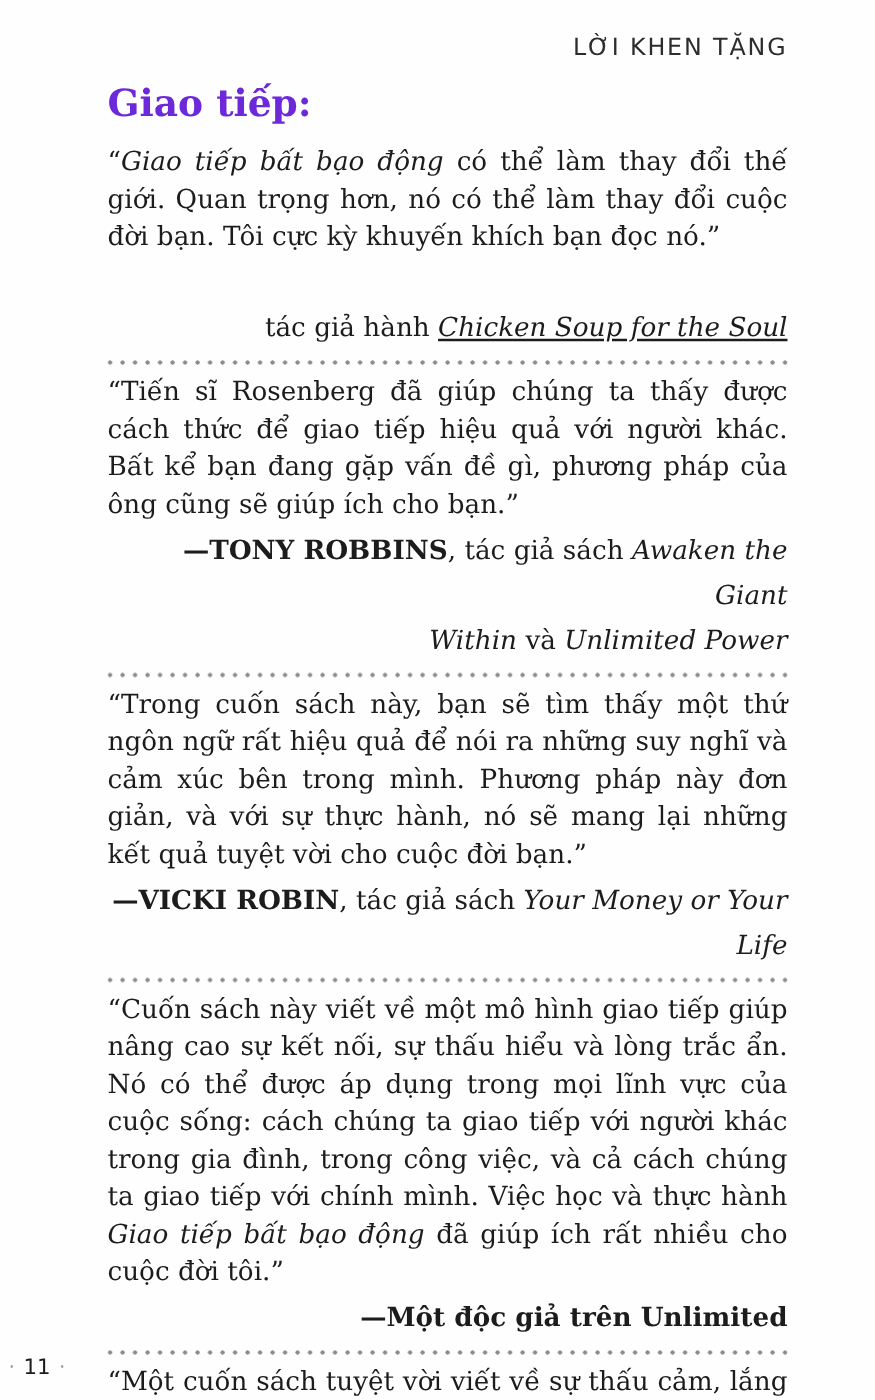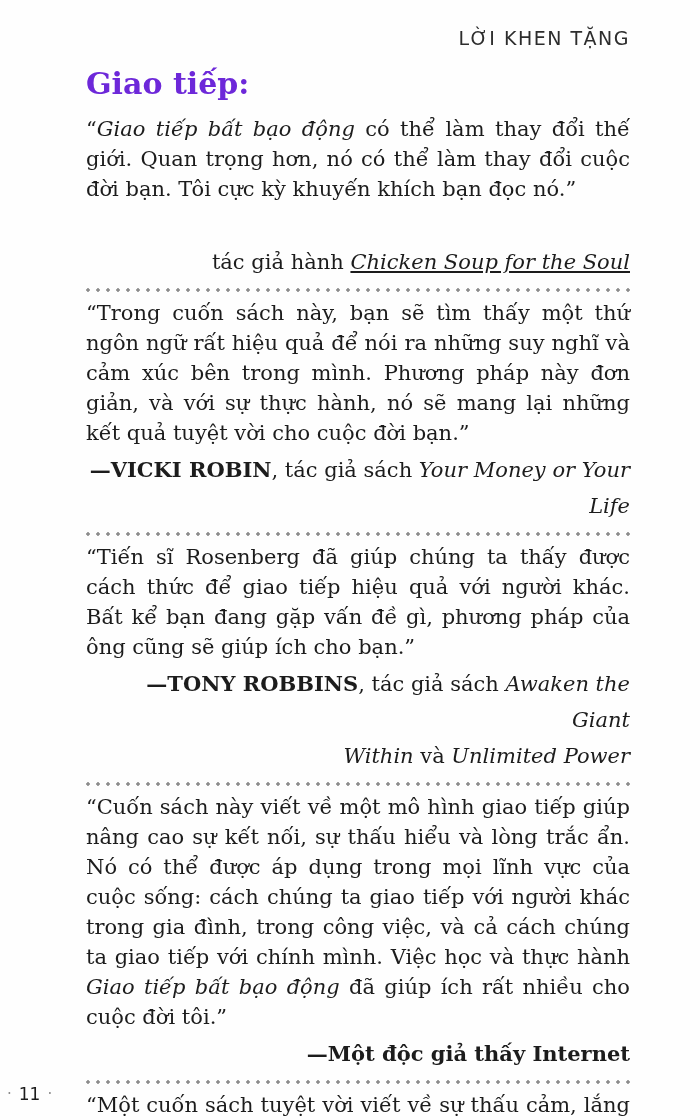--- a/index.html
+++ b/index.html
@@ -73,32 +73,32 @@
 
   <h1 class="section-heading">Giao tiếp:</h1>
 
   <main>
       <section>
         <p class="quote"><span>“</span><span style="font-style: italic;">Giao tiếp bất bạo động</span><span> có thể làm thay đổi thế giới. Quan trọng hơn, nó có thể làm thay đổi cuộc đời bạn. Tôi cực kỳ khuyến khích bạn đọc nó.”</span></p>
         <p class="attribution"><br><span>tác giả hành </span><span style="font-style: italic; text-decoration: underline;">Chicken Soup for the Soul</span></p>
         <div class="divider"></div>
       </section>
       <section>
+        <p class="quote"><span>“Tiến sĩ Rosenberg đã giúp chúng ta thấy được cách thức để giao tiếp hiệu quả với người khác. Bất kể bạn đang gặp vấn đề gì, phương pháp của ông cũng sẽ giúp ích cho bạn.”</span></p>
+        <p class="attribution"><span style="font-weight: bold;">—TONY ROBBINS</span><span>, tác giả sách </span><span style="font-style: italic;">Awaken the Giant</span><br><span style="font-style: italic;">Within</span><span> và </span><span style="font-style: italic;">Unlimited Power</span></p>
+        <div class="divider"></div>
+      </section>
+      <section>
         <p class="quote"><span>“Trong cuốn sách này, bạn sẽ tìm thấy một thứ ngôn ngữ rất hiệu quả để nói ra những suy nghĩ và cảm xúc bên trong mình. Phương pháp này đơn giản, và với sự thực hành, nó sẽ mang lại những kết quả tuyệt vời cho cuộc đời bạn.”</span></p>
         <p class="attribution"><span style="font-weight: bold;">—VICKI ROBIN</span><span>, tác giả sách </span><span style="font-style: italic;">Your Money or Your Life</span></p>
         <div class="divider"></div>
       </section>
       <section>
-        <p class="quote"><span>“Tiến sĩ Rosenberg đã giúp chúng ta thấy được cách thức để giao tiếp hiệu quả với người khác. Bất kể bạn đang gặp vấn đề gì, phương pháp của ông cũng sẽ giúp ích cho bạn.”</span></p>
-        <p class="attribution"><span style="font-weight: bold;">—TONY ROBBINS</span><span>, tác giả sách </span><span style="font-style: italic;">Awaken the Giant</span><br><span style="font-style: italic;">Within</span><span> và </span><span style="font-style: italic;">Unlimited Power</span></p>
-        <div class="divider"></div>
-      </section>
-      <section>
         <p class="quote"><span>“Cuốn sách này viết về một mô hình giao tiếp giúp nâng cao sự kết nối, sự thấu hiểu và lòng trắc ẩn. Nó có thể được áp dụng trong mọi lĩnh vực của cuộc sống: cách chúng ta giao tiếp với người khác trong gia đình, trong công việc, và cả cách chúng ta giao tiếp với chính mình. Việc học và thực hành </span><span style="font-style: italic;">Giao tiếp bất bạo động</span><span> đã giúp ích rất nhiều cho cuộc đời tôi.”</span></p>
-        <p class="attribution"><span style="font-weight: bold;">—Một độc giả thấy Internet</span></p>
+        <p class="attribution"><span style="font-weight: bold;">—Một độc giả trên Unlimited</span></p>
         <div class="divider"></div>
       </section>
       <section>
         <p class="quote"><span>“Một cuốn sách tuyệt vời viết về sự thấu cảm, lắng nghe chủ động, lòng trắc ẩn. Nó sẽ giúp bạn nâng cao chất</span></p>
       </section>
     </main>
 
   <div class="page-number">
     <span class="pn-dot">·</span><span>11</span><span class="pn-dot">·</span>
   </div>

